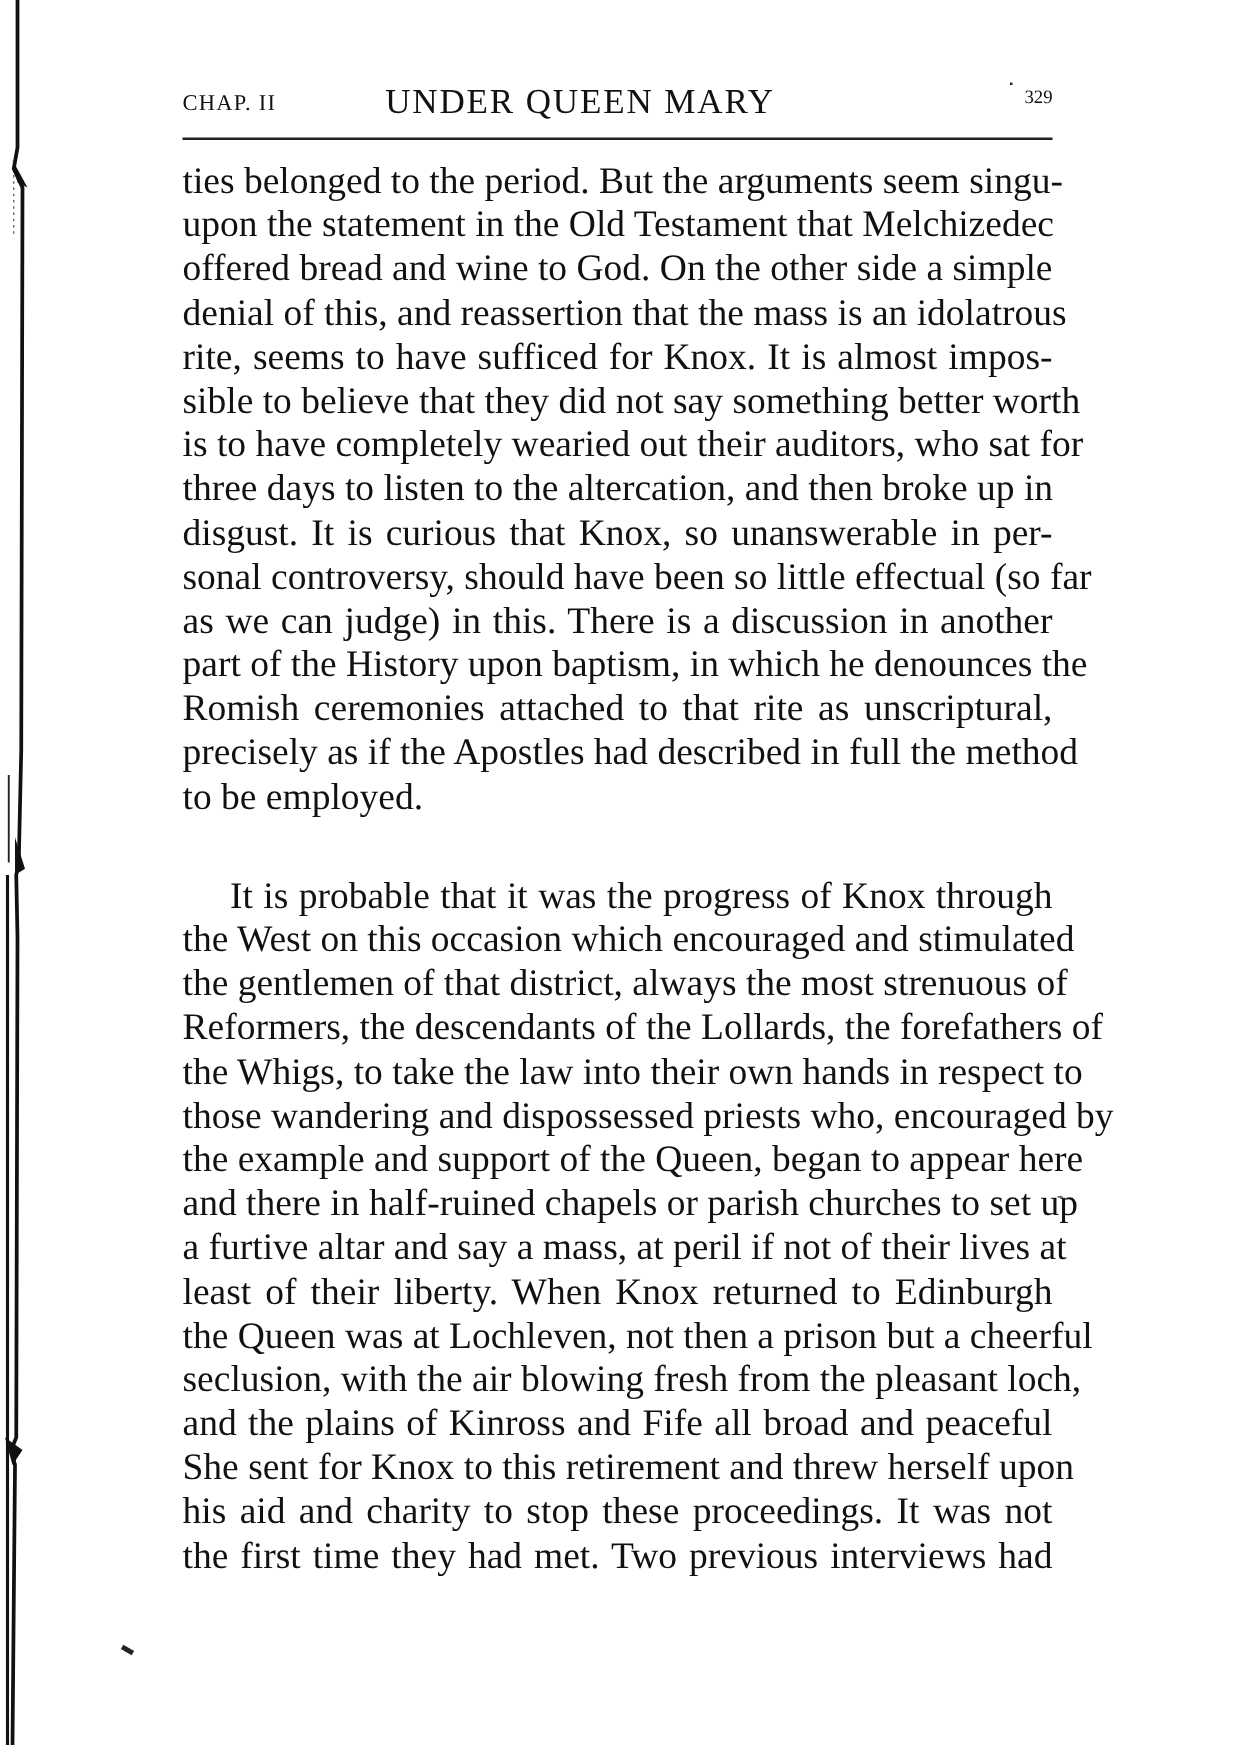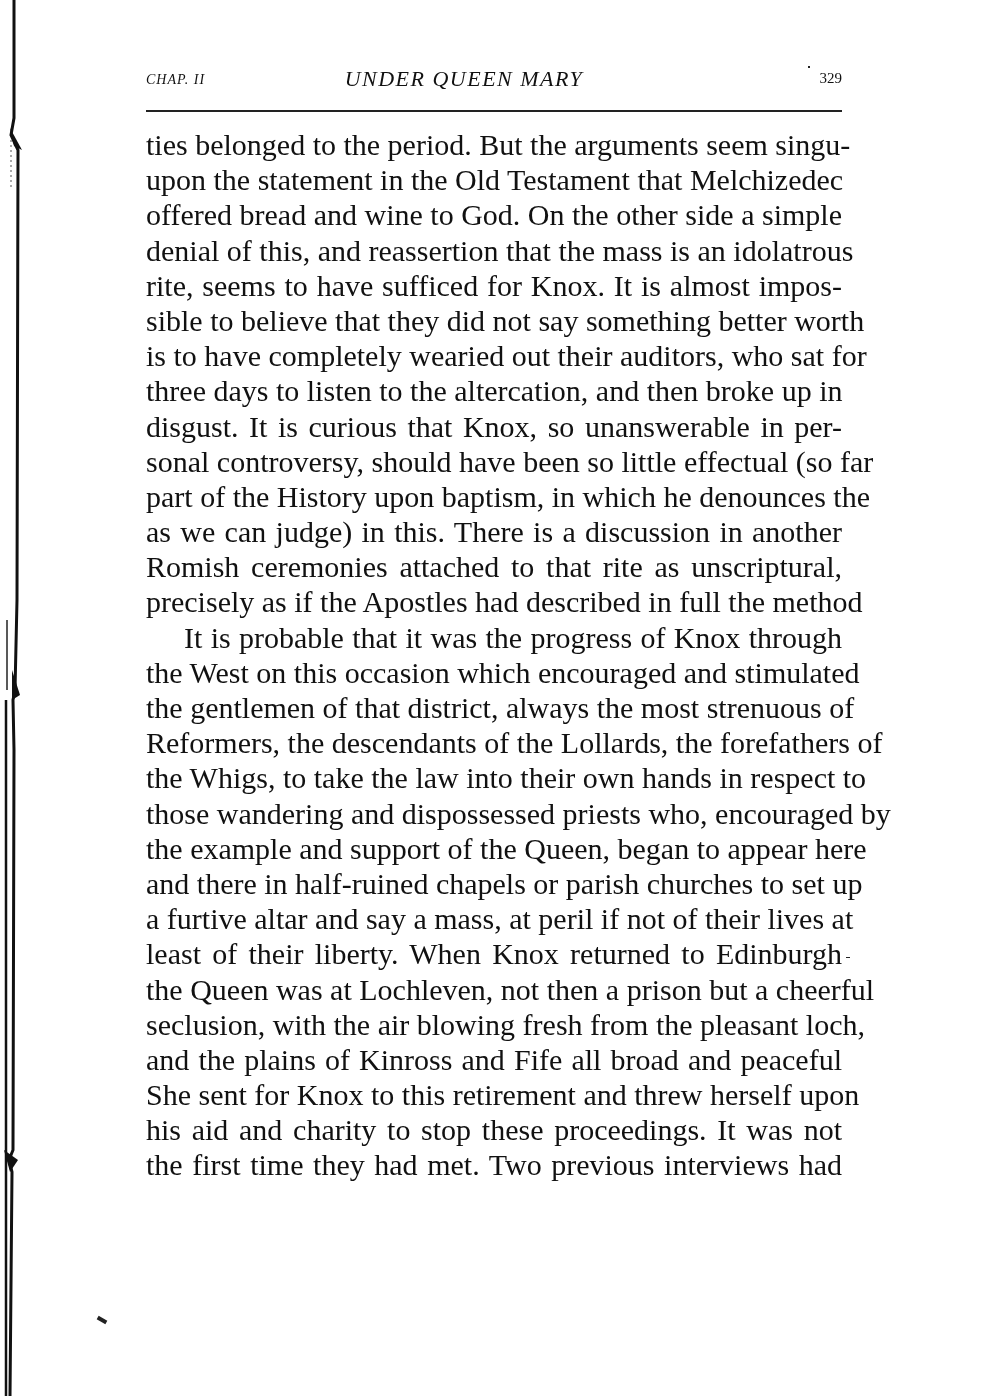--- a/index.html
+++ b/index.html
@@ -26,32 +26,30 @@
       position: absolute;
       left: 146px;
       top: 66px;
       width: 696px;
       height: 30px;
     }
     .rh-chap {
       position: absolute;
       left: 0;
       top: 6px;
-      font-size: 14px;
+      font-size: 18px;
       letter-spacing: 1px;
-      font-style: italic;
     }
     .rh-title {
       position: absolute;
       left: 0;
       right: 0;
       top: 0;
       text-align: center;
-      font-style: italic;
-      font-size: 22px;
+      font-size: 28px;
       letter-spacing: 1.5px;
     }
     .rh-title-inner {
       position: relative;
       left: -30px;
     }
     .rh-page {
       position: absolute;
       right: 0;
       top: 4px;
@@ -79,20 +77,21 @@
       text-align: justify;
       text-align-last: justify;
       white-space: nowrap;
       overflow: visible;
     }
     .line.last {
       text-align-last: left;
     }
     .line.indent {
       padding-left: 38px;
+      margin-top: 44px;
     }
     .speck {
       position: absolute;
       background: #222;
     }
   </style>
 </head>
 <body>
 
 <svg class="binding" width="30" height="1396" viewBox="0 0 30 1396">
@@ -124,24 +123,25 @@
     <span class="line">ties belonged to the period.   But the arguments seem singu-</span>
     <span class="line">upon the statement in the Old Testament that Melchizedec</span>
     <span class="line">offered bread and wine to God.   On the other side a simple</span>
     <span class="line">denial of this, and reassertion that the mass is an idolatrous</span>
     <span class="line">rite, seems to have sufficed for Knox.   It is almost impos-</span>
     <span class="line">sible to believe that they did not say something better worth</span>
     <span class="line">is to have completely wearied out their auditors, who sat for</span>
     <span class="line">three days to listen to the altercation, and then broke up in</span>
     <span class="line">disgust.  It is curious that Knox, so unanswerable in per-</span>
     <span class="line">sonal controversy, should have been so little effectual (so far</span>
+    <span class="line">as we can judge) in this.  There is a discussion in another</span>
     <span class="line">part of the History upon baptism, in which he denounces the</span>
-    <span class="line">as we can judge) in this.  There is a discussion in another</span>
     <span class="line">Romish ceremonies attached to that rite as unscriptural,</span>
     <span class="line">precisely as if the Apostles had described in full the method</span>
+    <span class="line last">to be employed.</span>
   </div>
   <div>
     <span class="line indent">It is probable that it was the progress of Knox through</span>
     <span class="line">the West on this occasion which encouraged and stimulated</span>
     <span class="line">the gentlemen of that district, always the most strenuous of</span>
     <span class="line">Reformers, the descendants of the Lollards, the forefathers of</span>
     <span class="line">the Whigs, to take the law into their own hands in respect to</span>
     <span class="line">those wandering and dispossessed priests who, encouraged by</span>
     <span class="line">the example and support of the Queen, began to appear here</span>
     <span class="line">and there in half-ruined chapels or parish churches to set up</span>

